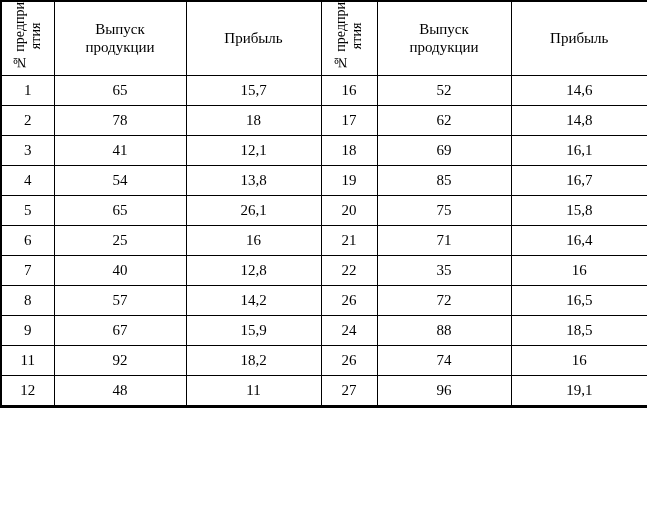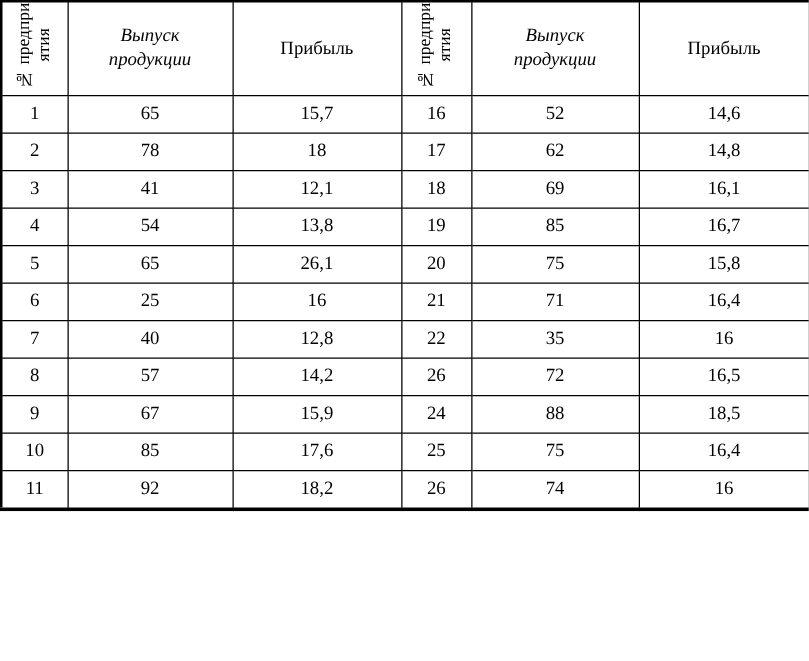--- a/index.html
+++ b/index.html
@@ -45,21 +45,20 @@
     white-space: pre-line;
     display: inline-block;
     line-height: 1.15;
     font-size: 14px;
     margin: 0 auto;
   }
   .wrap-label {
     display: inline-block;
     white-space: pre-line;
     line-height: 1.25;
-    font-style: italic;
   }
 </style>
 </head>
 <body>
 
 <table class="stat-table">
   <colgroup>
     <col style="width:53px">
     <col style="width:132px">
     <col style="width:135px">
@@ -160,29 +159,29 @@
   </tr>
       <tr>
     <td>9</td>
     <td>67</td>
     <td>15,9</td>
     <td>24</td>
     <td>88</td>
     <td>18,5</td>
   </tr>
       <tr>
-    <td>10</td>
-    <td>85</td>
-    <td>17,6</td>
-    <td>25</td>
-    <td>75</td>
-    <td>16,4</td>
-  </tr>
-      <tr>
     <td>11</td>
     <td>92</td>
     <td>18,2</td>
     <td>26</td>
     <td>74</td>
     <td>16</td>
   </tr>
+      <tr>
+    <td>12</td>
+    <td>48</td>
+    <td>11</td>
+    <td>27</td>
+    <td>96</td>
+    <td>19,1</td>
+  </tr>
     </tbody>
 </table>
 
 </body></html>

